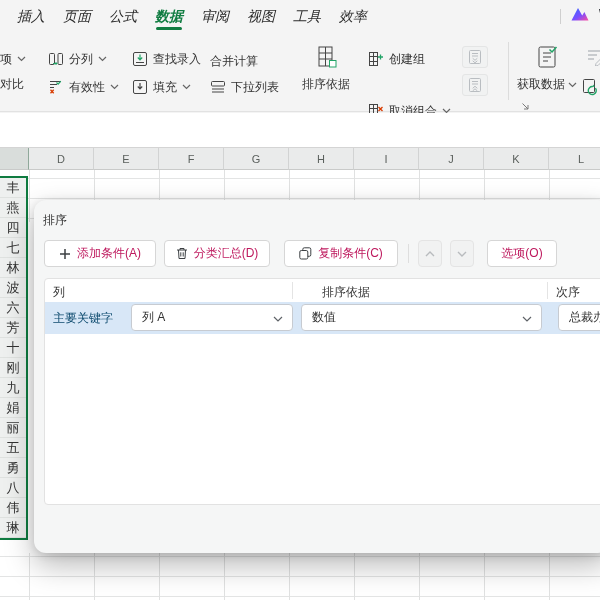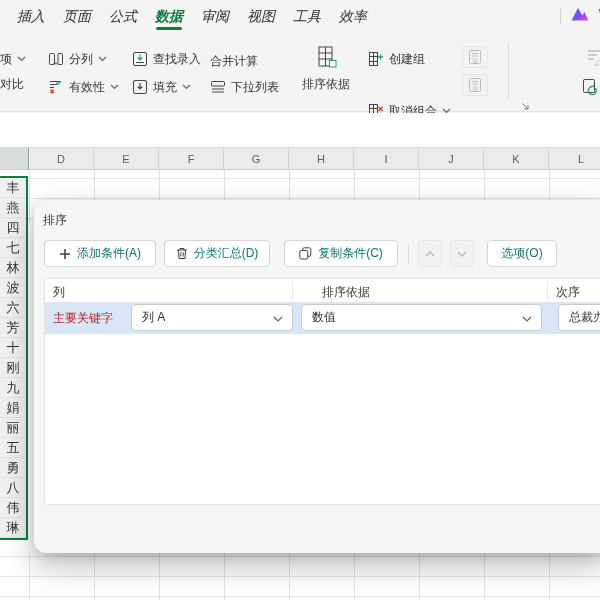--- a/index.html
+++ b/index.html
@@ -38,29 +38,29 @@
      background-image:linear-gradient(to right,#e0e1e1 1px,transparent 1px),linear-gradient(to bottom,#e3e4e4 1px,transparent 1px);
      background-size:65px 100%,100% 20px; }
   .band-top { left:0; top:22px; width:600px; height:52px; background-position:29px 0,0 8px; }
   .band-bottom { left:0; top:405px; width:600px; height:47px; background-position:29px 0,0 3px; }
   .sel-col { position:absolute; left:-2px; top:28px; width:30px; height:364px; border:2px solid #0f7b40; background:#eef0ef; }
   .sel-cell { width:26px; height:20px; line-height:20px; text-align:center; font-size:13px; color:#333; border-bottom:1px solid #dfe2e0; overflow:hidden; }
 
   
   .dialog { position:absolute; left:34px; top:200px; width:576px; height:353px; background:#f5f6f6; border-radius:12px; box-shadow:0 12px 30px rgba(0,0,0,.28), 0 2px 10px rgba(0,0,0,.12); z-index:5; }
   .dlg-title { position:absolute; left:9px; top:12px; font-size:12px; color:#2e2e2e; }
-  .dlg-btn { position:absolute; top:40px; height:27px; background:#fff; border:1px solid #d6d6d6; border-radius:4px; display:flex; align-items:center; justify-content:center; gap:6px; font-size:12px; color:#0f766e; cursor:default; }
+  .dlg-btn { position:absolute; top:40px; height:27px; background:#fff; border:1px solid #d6d6d6; border-radius:4px; display:flex; align-items:center; justify-content:center; gap:6px; font-size:12px; color:#be185d; cursor:default; }
   .dlg-btn.disabled { background:#f1f2f2; border-color:#e4e4e4; }
   .dlg-sep { position:absolute; top:44px; width:1px; height:19px; background:#dedede; }
   .panel { position:absolute; left:10px; top:78px; width:566px; height:227px; background:#fff; border:1px solid #e2e2e2; border-radius:4px; overflow:hidden; }
   .panel-head { position:absolute; left:0; top:0; width:100%; height:23px; font-size:12px; color:#333; }
   .ph-label { position:absolute; top:5px; }
   .ph-div { position:absolute; top:3px; width:1px; height:17px; background:#e4e4e4; }
   .cond-row { position:absolute; left:0; top:23px; width:100%; height:32px; background:#d8e7f7; }
-  .cond-label { position:absolute; left:8px; top:0; height:32px; line-height:32px; font-size:12px; color:#b91c1c; }
+  .cond-label { position:absolute; left:8px; top:0; height:32px; line-height:32px; font-size:12px; color:#0c4a6e; }
   .dd { position:absolute; top:2px; height:27px; background:#fff; border:1px solid #c7cbd1; border-radius:4px; display:flex; align-items:center; font-size:12px; color:#333; padding-left:10px; cursor:default; }
   .dd .dd-chev { position:absolute; right:9px; top:11px; }
 </style>
 </head>
 <body>
 
 <div class="menubar">
   <div class="menu-tabs">
       <span class="menu-tab">插入</span>
       <span class="menu-tab">页面</span>
@@ -210,20 +210,35 @@
     </svg>
   </div>
   <div class="launcher" style="left:520px;top:64px;">
     <svg width="9" height="9" viewBox="0 0 9 9">
       <path d="M8 4v4H4M8 8L2.5 2.5" stroke="#7a7a7a" fill="none"></path>
     </svg>
   </div>
 
   <div class="rb-divider" style="left:508px;top:10px;height:58px;"></div>
 
+  <div class="rb-big" style="left:514px;width:66px;">
+    <span class="bic">
+      <svg width="24" height="26" viewBox="0 0 24 26">
+        <rect x="4" y="3" width="16" height="20" rx="1.5" stroke="#454545" fill="none"></rect>
+        <path d="M8 9h8M8 13h8M8 17h5" stroke="#454545" fill="none"></path>
+        <path d="M14.5 5.5l2.5 2.5 4.5-5" stroke="#21a366" fill="none" stroke-width="1.5"></path>
+      </svg>
+    </span>
+    <span class="blabel">
+      <span>获取数据</span>
+      <svg width="9" height="6">
+          <polyline points="1,1 4.5,4.5 8,1" stroke="#666" fill="none" stroke-width="1.2"></polyline>
+        </svg>
+    </span>
+  </div>
 
   <div class="rb-item" style="left:586px;top:14px;">
     <svg width="18" height="18" viewBox="0 0 18 18">
       <path d="M2 3h13M2 7h9M2 11h6" stroke="#b9bdc1" fill="none" stroke-width="1.3"></path>
       <path d="M10 15.5l5.5-5.5 2 2-5.5 5.5-2.6.6z" stroke="#b9bdc1" fill="none"></path>
     </svg>
   </div>
   <div class="rb-item" style="left:582px;top:44px;">
     <svg width="17" height="18" viewBox="0 0 17 18">
       <rect x="1.5" y="1.5" width="11" height="13" rx="1" stroke="#454545" fill="none"></rect>

